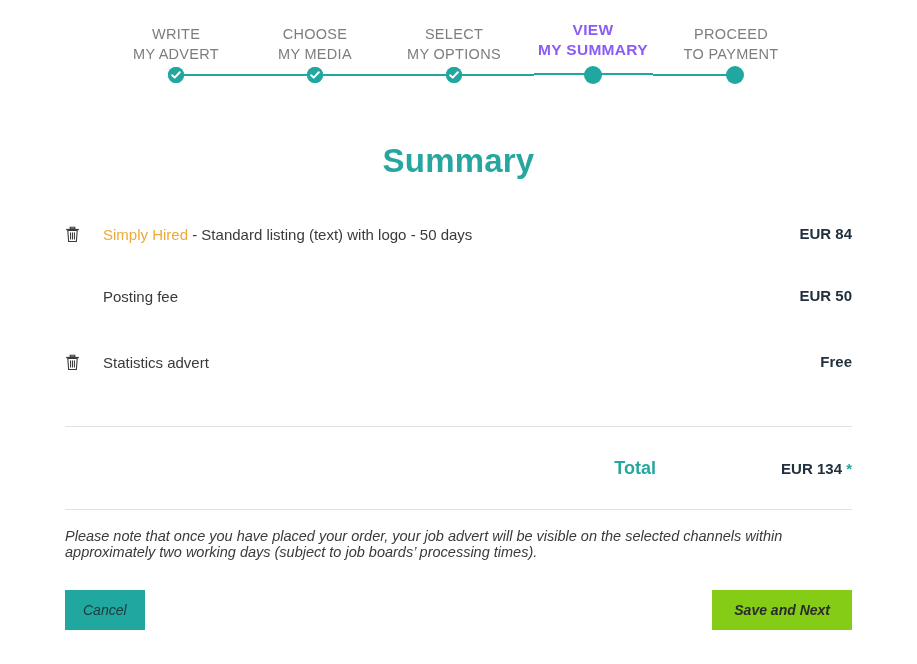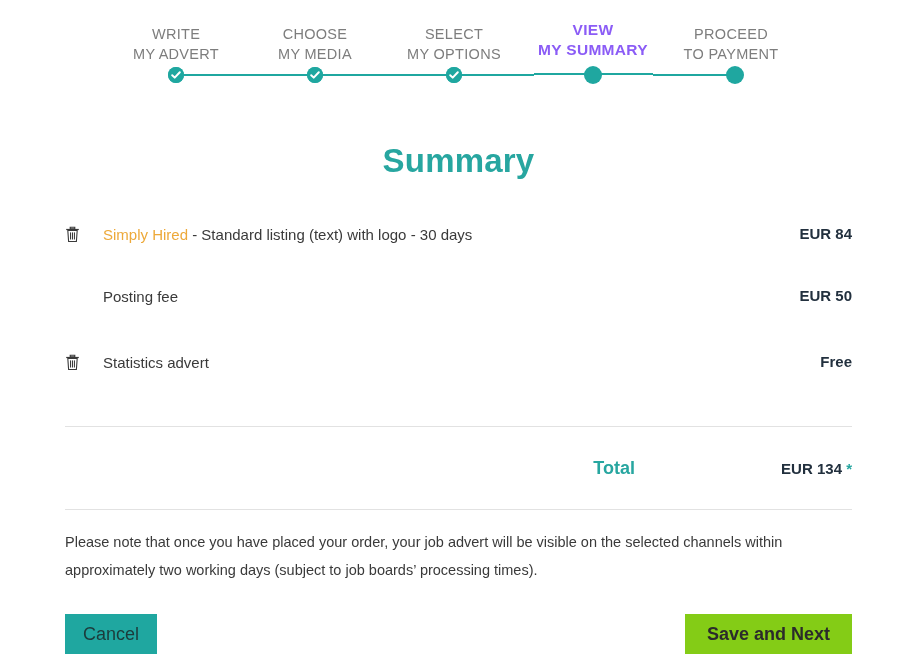--- a/index.html
+++ b/index.html
@@ -129,21 +129,20 @@
   .divider.top { margin-top: 44px; }
   .divider.bottom { margin-top: 0; }
 
   .total-row {
     margin: 0 65px;
     width: 787px;
     height: 82px;
     display: flex;
     align-items: center;
     justify-content: flex-end;
-    gap: 21px;
   }
   .total-label {
     color: #27a6a0;
     font-size: 18px;
     font-weight: bold;
     margin-right: 106px;
   }
   .total-value {
     flex: 0 0 90px;
     text-align: right;
@@ -155,39 +154,41 @@
   .asterisk {
     color: #27a6a0;
     font-weight: bold;
   }
 
   
   .note {
     margin: 18px 65px 0 65px;
     width: 790px;
     font-size: 14.5px;
-    line-height: 28px;
+    line-height: 16px;
     color: #3a3a3a;
+    font-style: italic;
   }
 
   
   .actions {
     margin: 30px 65px 0 65px;
     width: 787px;
     display: flex;
     justify-content: space-between;
     align-items: center;
   }
   .btn {
     border: none;
     font-family: "Liberation Sans", sans-serif;
-    font-size: 18px;
+    font-size: 14px;
     cursor: pointer;
     padding: 9px 18px;
     line-height: 22px;
+    font-style: italic;
   }
   .btn-cancel {
     background: #1fa7a0;
     color: #1c3b3b;
   }
   .btn-next {
     background: #84cc16;
     color: #2b2b2b;
     font-weight: bold;
     padding: 9px 22px;
@@ -262,21 +263,21 @@
           <path d="M5.2 1.2 h4.6 v1.6 h-4.6 z" fill="none" stroke="#3a3a3a" stroke-width="1.1"></path>
           <rect x="1.2" y="2.9" width="12.6" height="1.2" fill="#3a3a3a"></rect>
           <path d="M2.8 4.4 h9.4 l-0.8 11.1 h-7.8 z" fill="none" stroke="#3a3a3a" stroke-width="1.1"></path>
           <rect x="5.0" y="6.4" width="1.05" height="7.1" fill="#3a3a3a"></rect>
           <rect x="6.95" y="6.4" width="1.05" height="7.1" fill="#3a3a3a"></rect>
           <rect x="8.9" y="6.4" width="1.05" height="7.1" fill="#3a3a3a"></rect>
         </svg>
       </span>
     </div>
     <div class="cell-desc">
-      <span class="brand">Simply Hired</span><span> - Standard listing (text) with logo - 30 days</span>
+      <span class="brand">Simply Hired</span><span> - Standard listing (text) with logo - 50 days</span>
     </div>
     <div class="cell-price">EUR 84</div>
   </div>
 
   <div class="row" style="margin-top:32px;">
     <div class="cell-icon"></div>
     <div class="cell-desc">
       <span>Posting fee</span>
     </div>
     <div class="cell-price">EUR 50</div>

